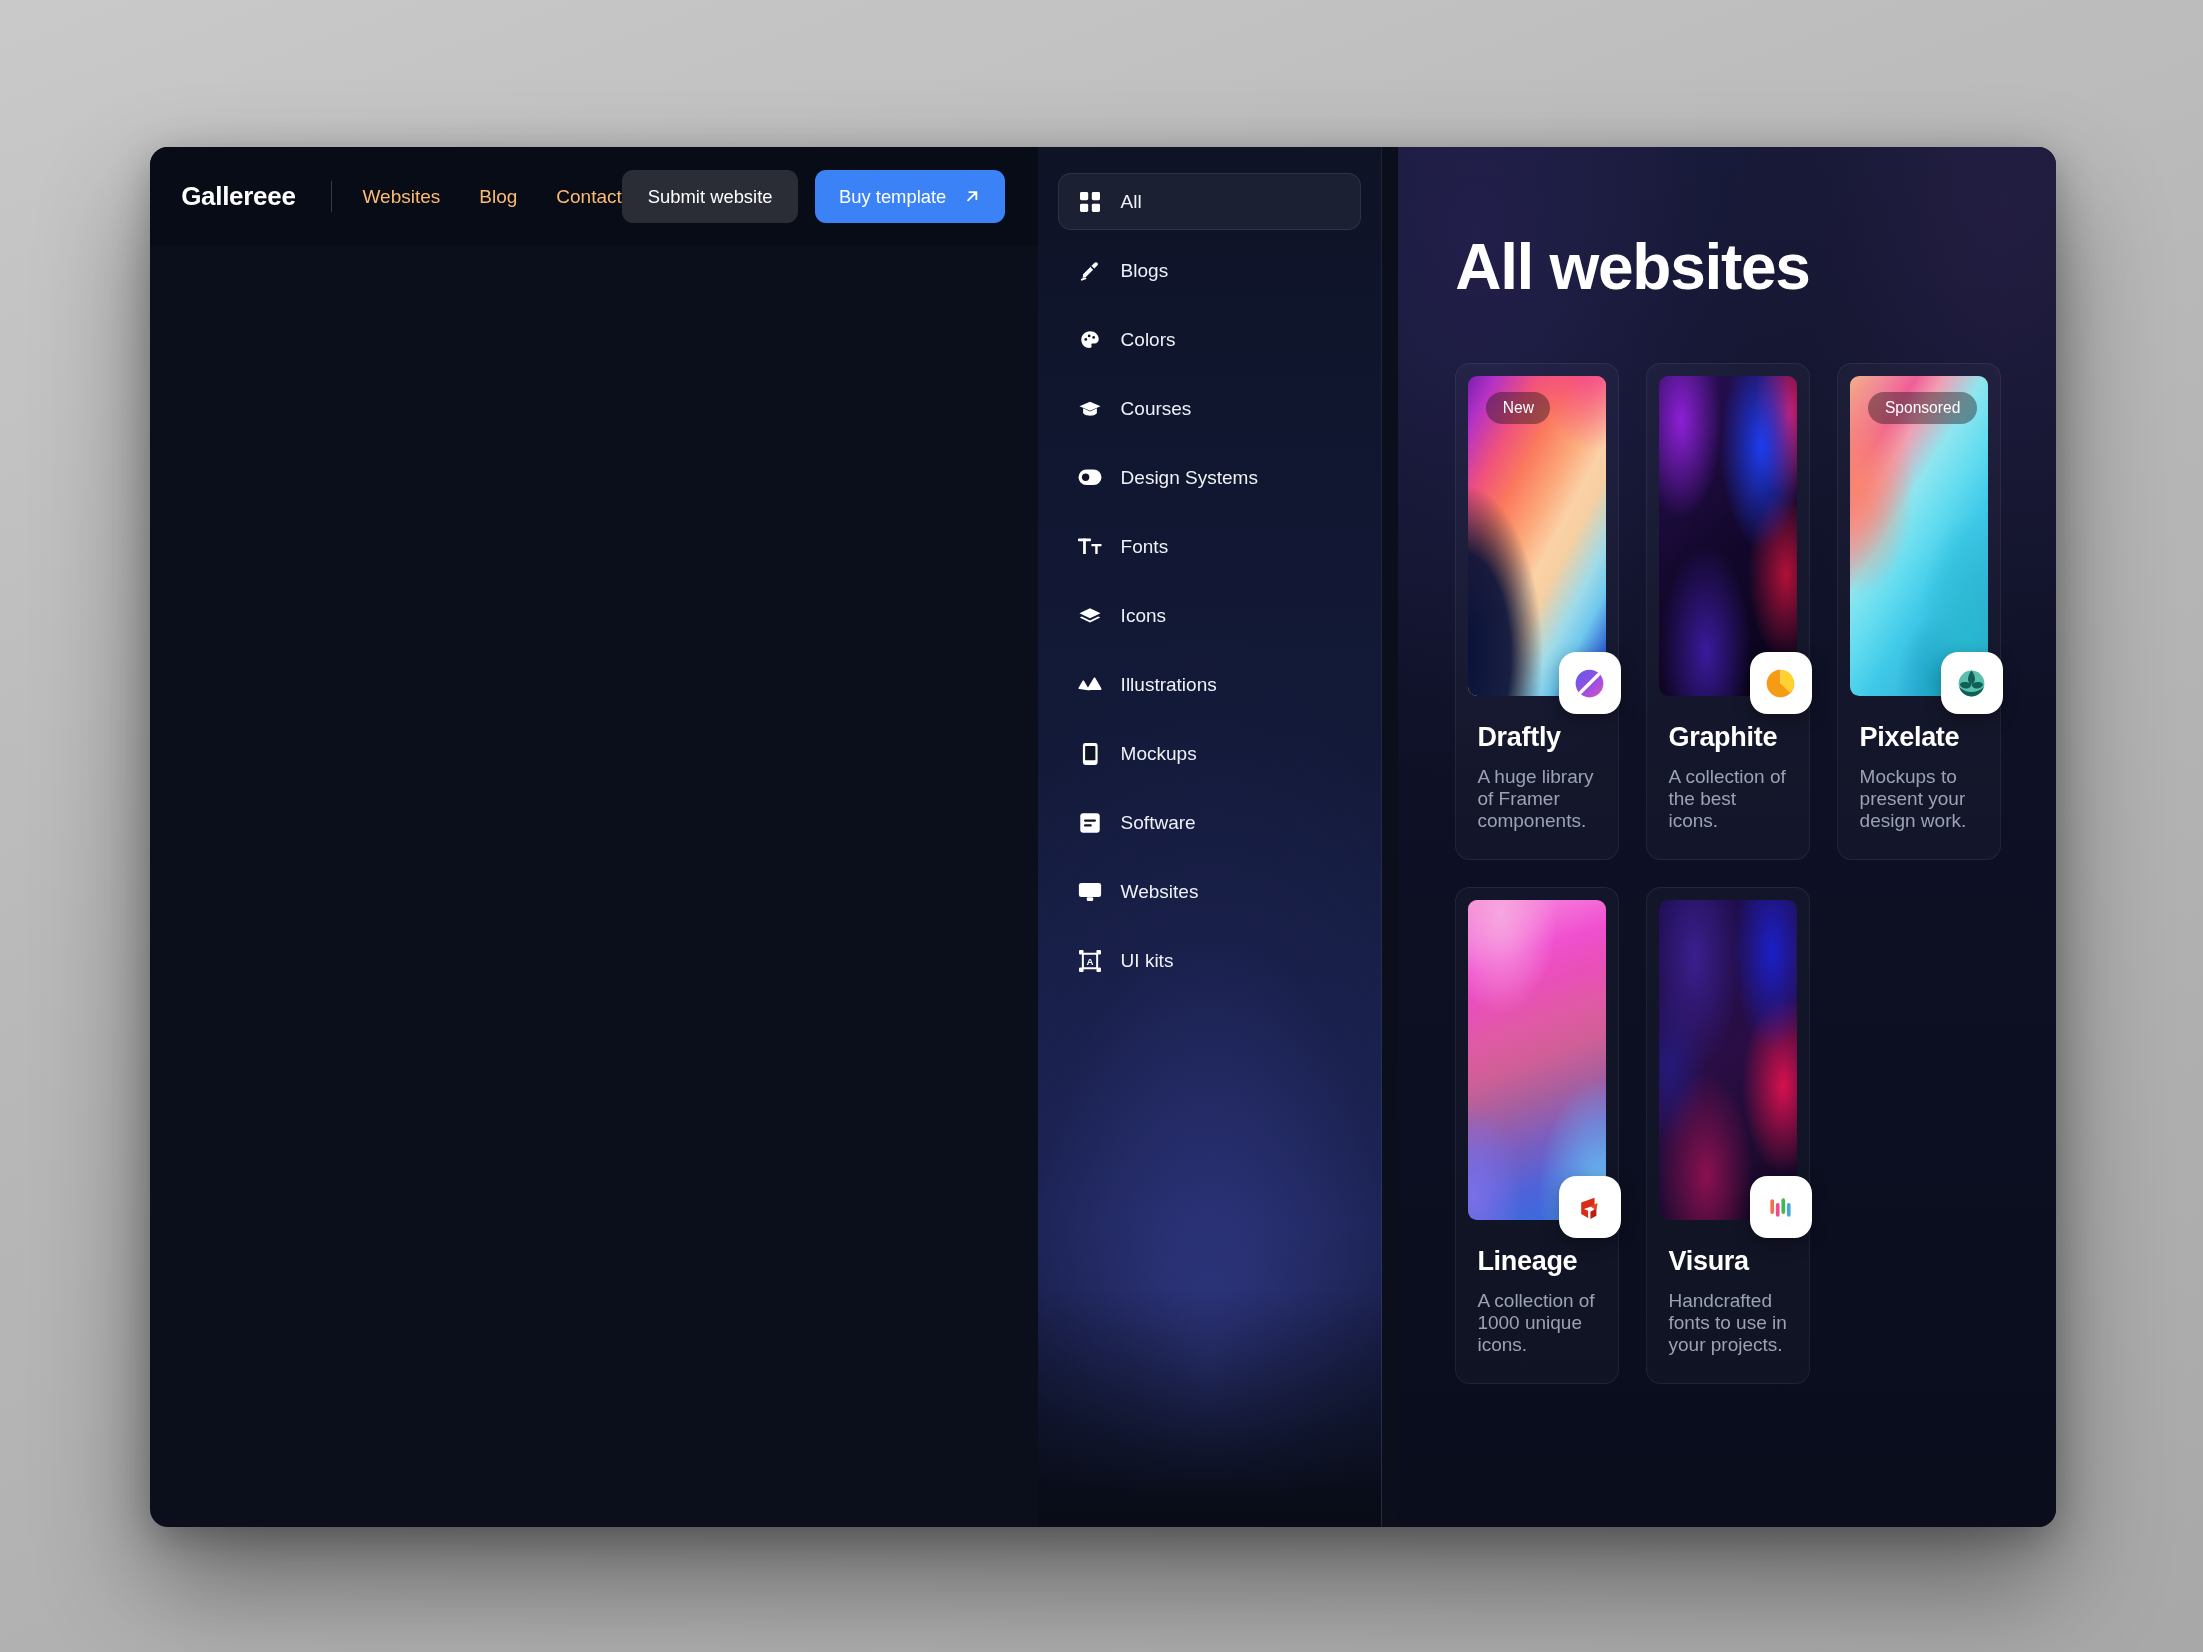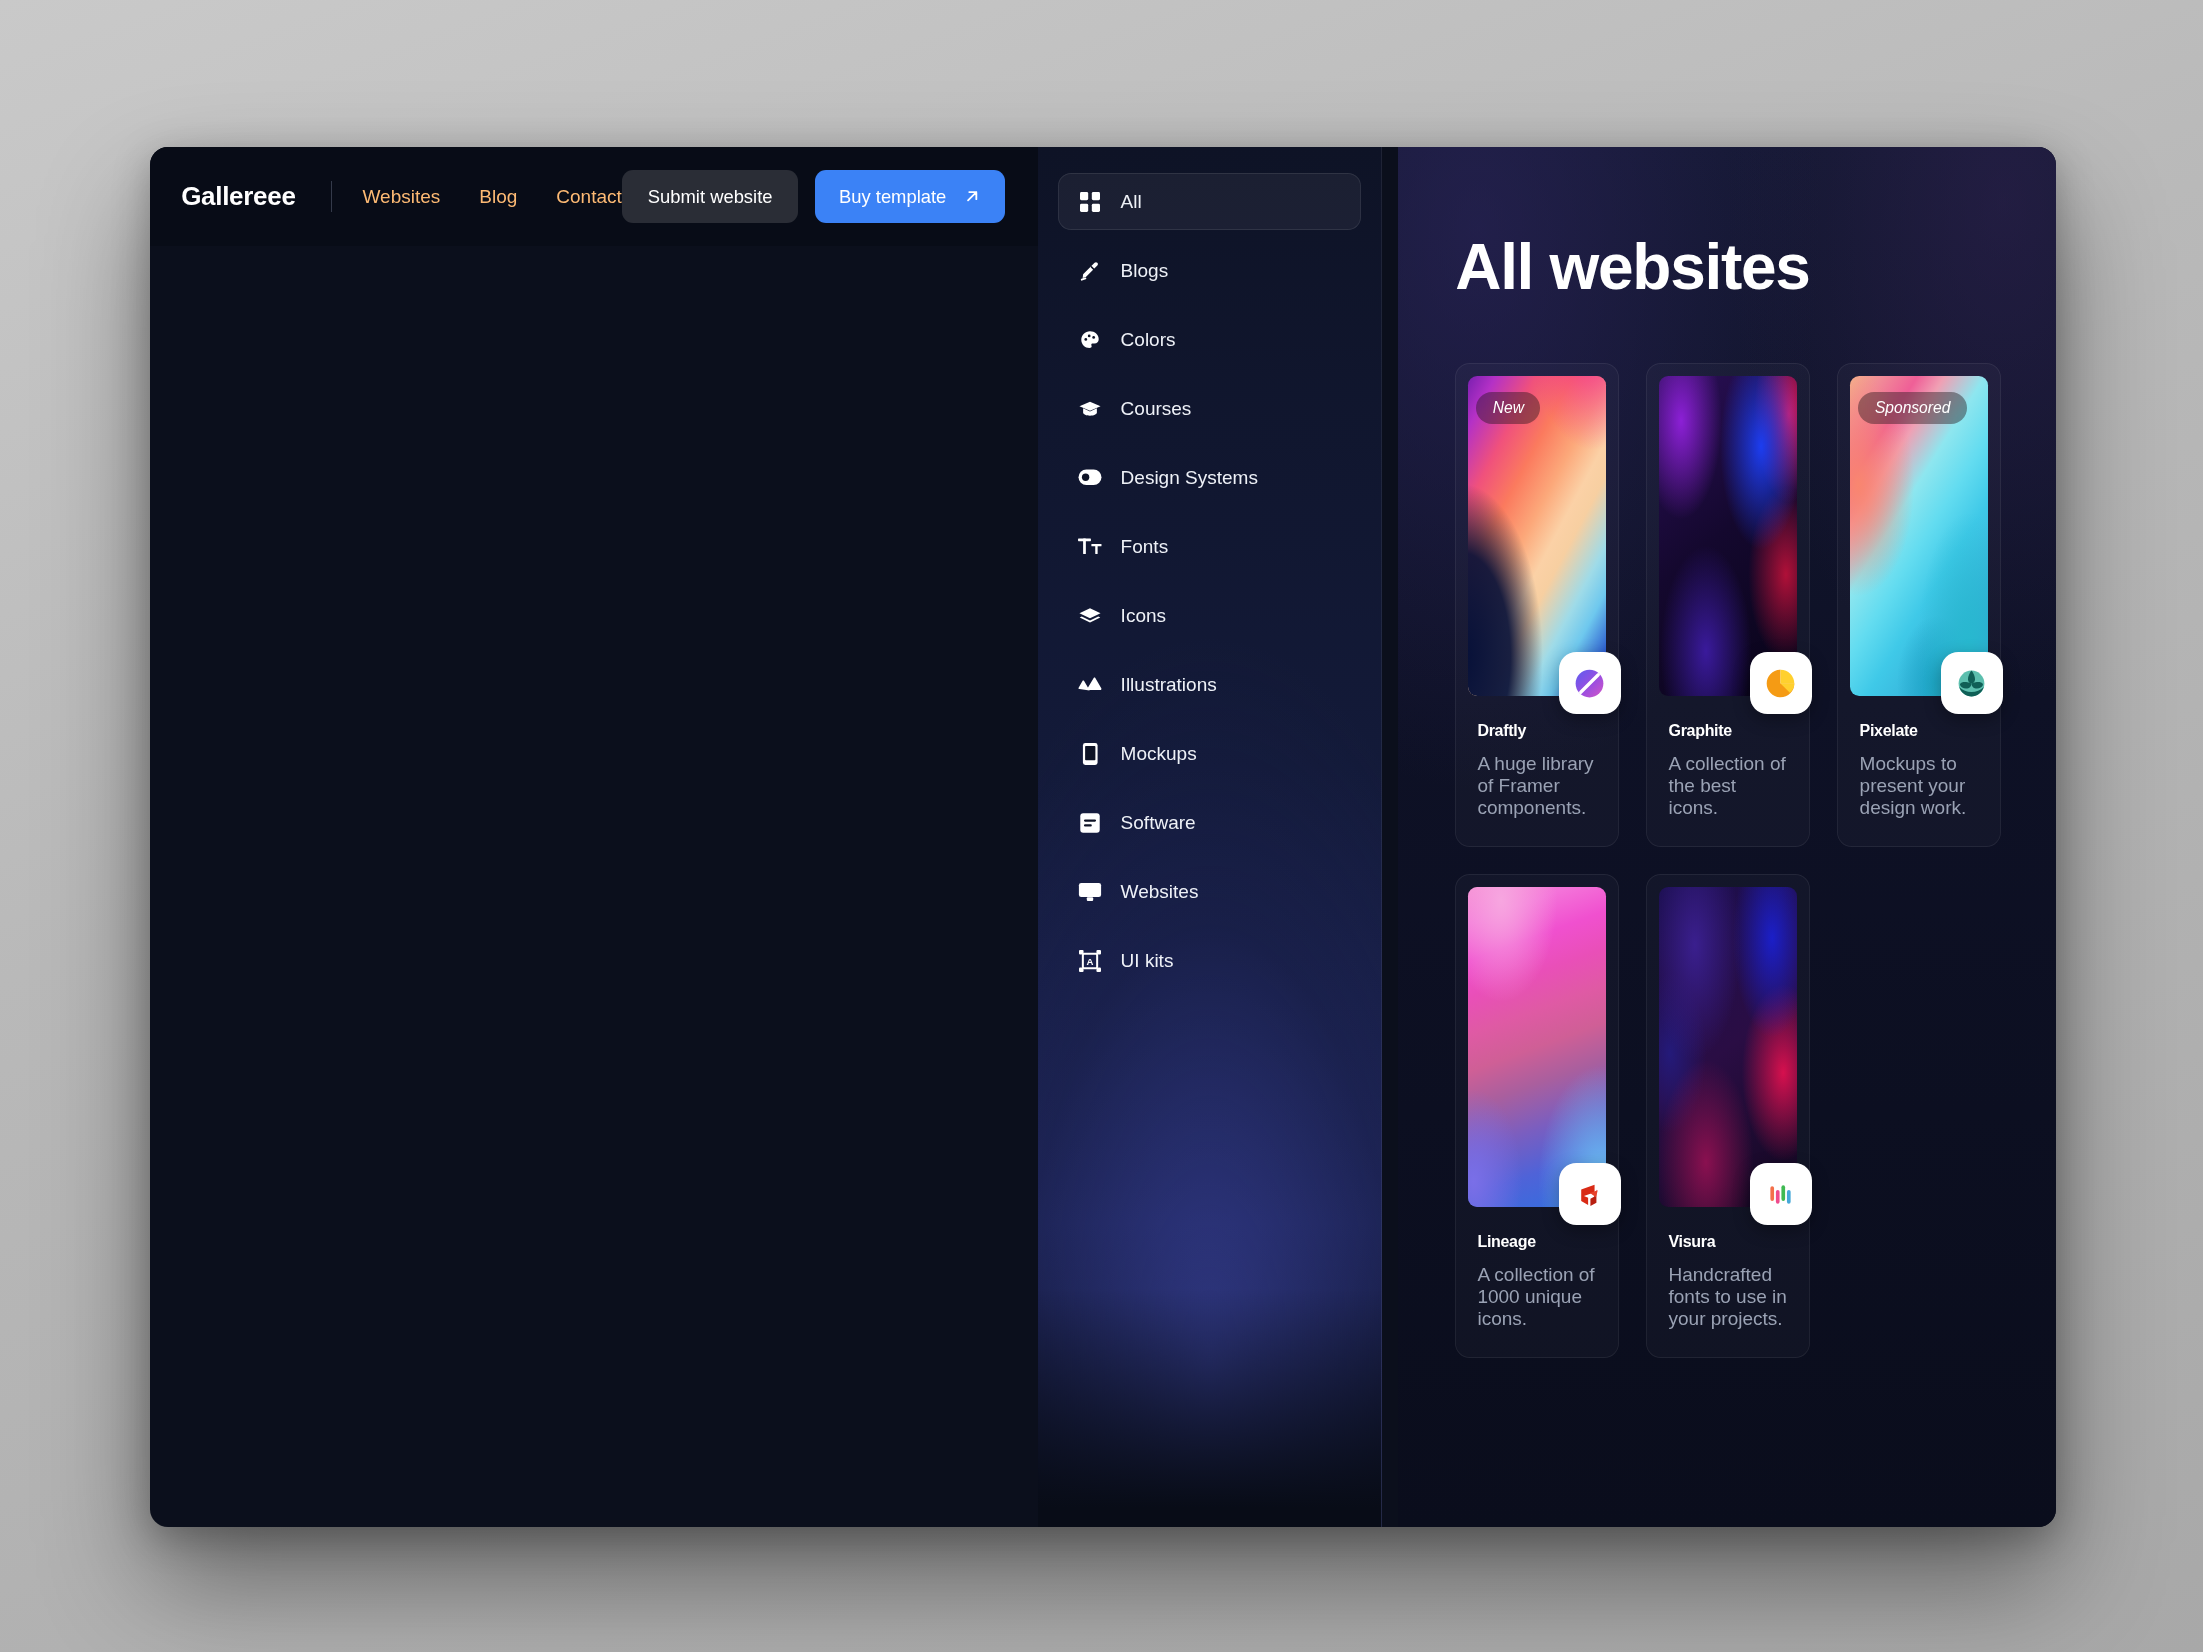--- a/index.html
+++ b/index.html
@@ -216,30 +216,29 @@
 
   .thumb-inner {
     position: absolute;
     inset: 0;
     border-radius: 9.2px;
     overflow: hidden;
   }
 
   .badge {
     position: absolute;
-    left: 8px;
+    left: 18px;
     top: 15.6px;
     background: rgba(30,20,25,0.42);
     color: #ffffff;
     font-size: 15.6px;
     padding: 7.3px 16.5px;
     border-radius: 917px;
     z-index: 3;
     backdrop-filter: blur(5.5px);
-    font-style: italic;
   }
 
   .logo-tile {
     position: absolute;
     right: -14.7px;
     bottom: -18.4px;
     width: 62px;
     height: 62px;
     border-radius: 17.4px;
     background: #ffffff;
@@ -248,21 +247,21 @@
     justify-content: center;
     z-index: 4;
     box-shadow: 0 5.5px 16.5px rgba(0,0,0,0.32);
   }
 
   .card-body {
     padding: 26px 9.2px 27.5px 9.2px;
   }
 
   .card-title {
-    font-size: 16px;
+    font-size: 27px;
     font-weight: bold;
     color: #ffffff;
     margin-bottom: 13px;
     letter-spacing: -0.3px;
   }
 
   .card-desc {
     font-size: 19px;
     color: #9aa2b4;
   }

